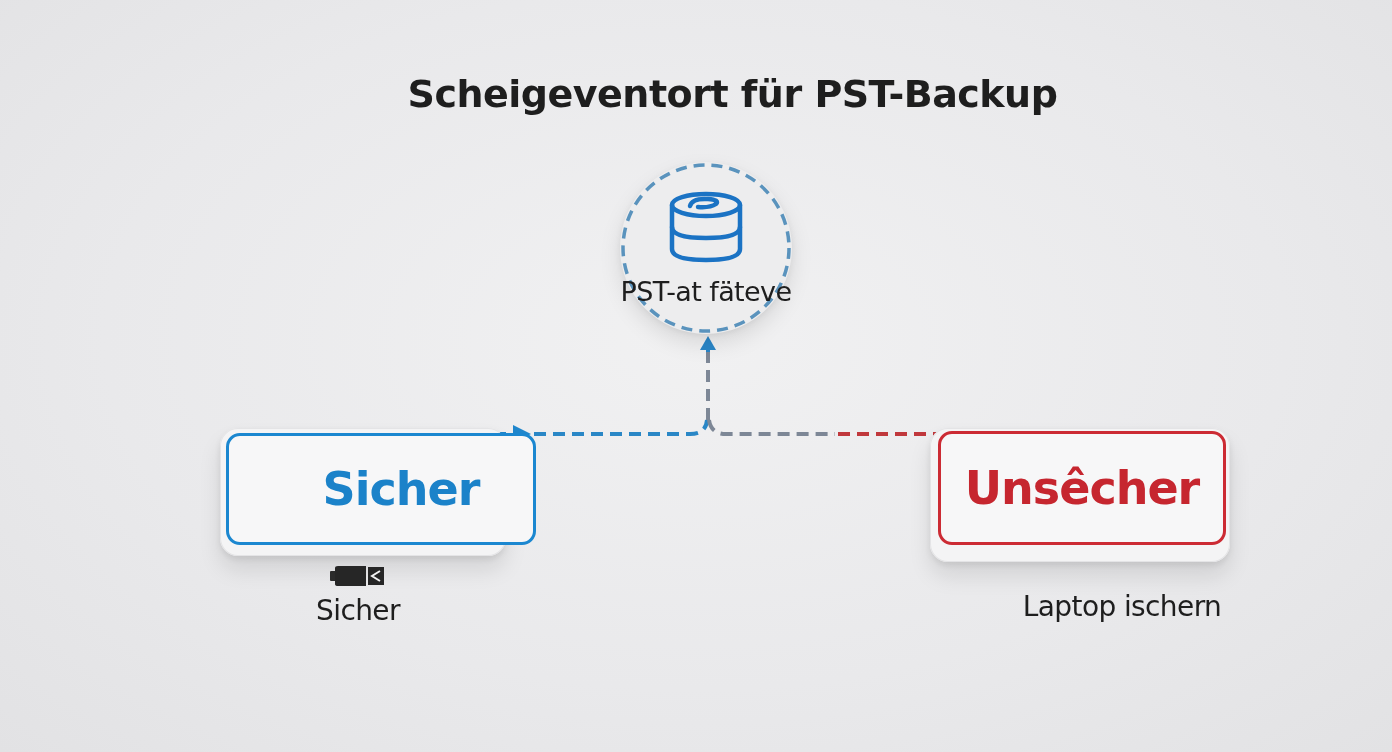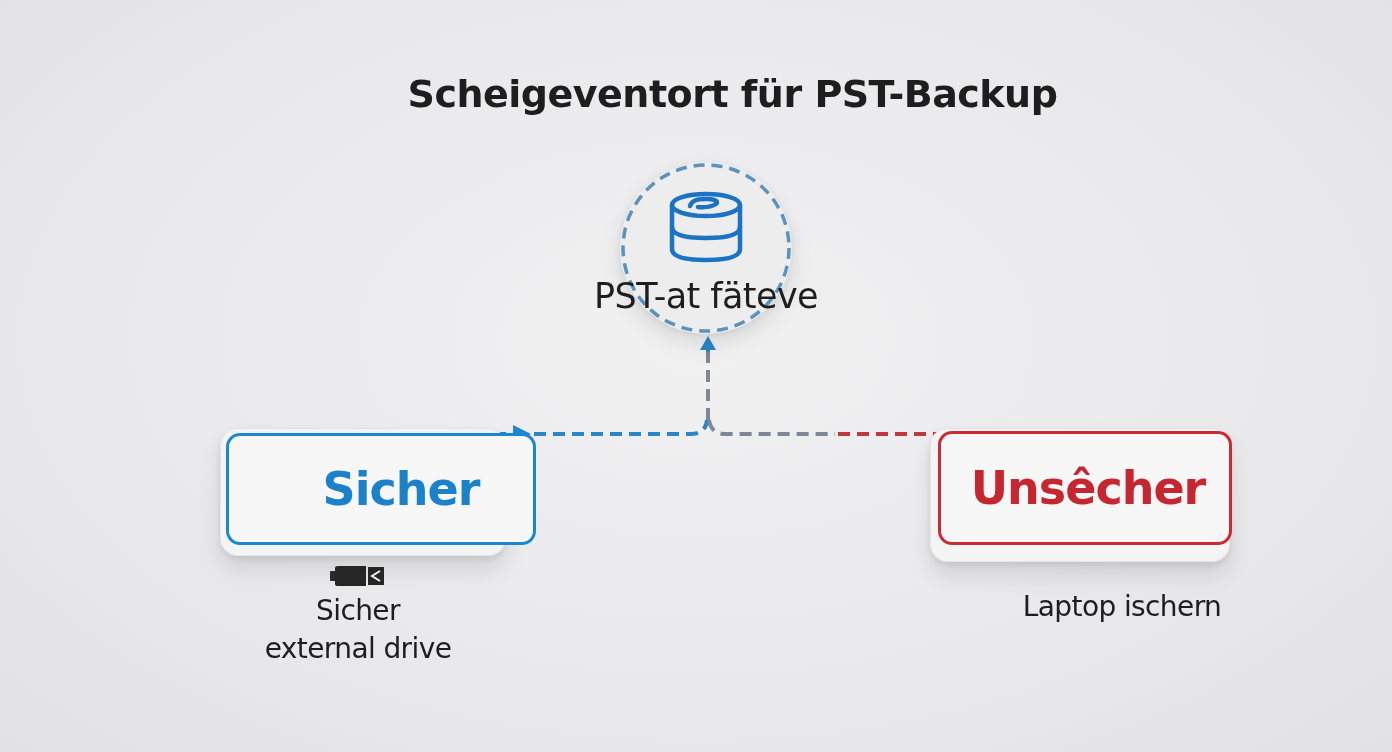--- a/index.html
+++ b/index.html
@@ -16,31 +16,31 @@
   }
   .connectors { position: absolute; left: 0; top: 0; }
   .hub {
     position: absolute; left: 620px; top: 162px; width: 172px; height: 172px;
     border-radius: 50%; background: #ededee;
     box-shadow: 0 10px 22px rgba(0,0,0,0.10), 0 2px 6px rgba(0,0,0,0.06);
   }
   .hub-ring { position: absolute; left: 0; top: 0; }
   .hub-label {
     position: absolute; left: 590px; top: 276px; width: 232px; text-align: center;
-    font-family: "DejaVu Sans", sans-serif; font-size: 35px; color: #1e1e1e; letter-spacing: -0.6px;
+    font-family: "DejaVu Sans", sans-serif; font-size: 27px; color: #1e1e1e; letter-spacing: -0.6px;
   }
   .db-icon { position: absolute; left: 666px; top: 190px; }
   .card {
     position: absolute; border-radius: 18px; background: #f4f4f5;
     box-shadow: 0 14px 22px rgba(0,0,0,0.10), 0 3px 6px rgba(0,0,0,0.08), inset 0 0 0 1px #e4e4e6;
   }
   .card-inner {
     position: absolute; border-radius: 14px; background: #f7f7f8;
     display: flex; align-items: center; justify-content: center;
-    font-family: "DejaVu Sans", sans-serif; font-weight: 600; letter-spacing: -1px; padding-left: 6px;
+    font-family: "DejaVu Sans", sans-serif; font-weight: 600; letter-spacing: -1px;
   }
   .card-safe { left: 220px; top: 428px; width: 286px; height: 128px; }
   .card-safe .card-inner {
     left: 6px; top: 5px; width: 264px; height: 106px; border: 3px solid #1b87d0;
     color: #1b82c9; font-size: 46px; padding-left: 40px; box-sizing: content-box;
   }
   .card-unsafe { left: 930px; top: 428px; width: 300px; height: 134px; }
   .card-unsafe .card-inner {
     left: 8px; top: 3px; width: 282px; height: 108px; border: 3px solid #cc2b34;
     color: #c6262f; font-size: 46px;
@@ -97,19 +97,18 @@
   <div class="card-inner">Sicher</div>
 </div>
 <svg class="usb-icon" width="56" height="26" viewBox="0 0 56 26">
   <rect x="0" y="8" width="6" height="10" rx="1" fill="#2b2b2b"></rect>
   <path d="M5 5 Q5 3 8 3 L36 3 L36 23 L8 23 Q5 23 5 21 Z" fill="#262626"></path>
   <rect x="38" y="4" width="16" height="18" fill="#262626"></rect>
   <path d="M50 8 L42 13 L50 18" stroke="#f2f2f2" stroke-width="2" fill="none"></path>
 </svg>
 <div class="caption cap-safe">
   <div>Sicher</div>
-  <div>external drive</div>
 </div>
 
 <div class="card card-unsafe">
   <div class="card-inner">Unsêcher</div>
 </div>
 <div class="caption cap-unsafe">Laptop ischern</div>
 
 </body></html>

